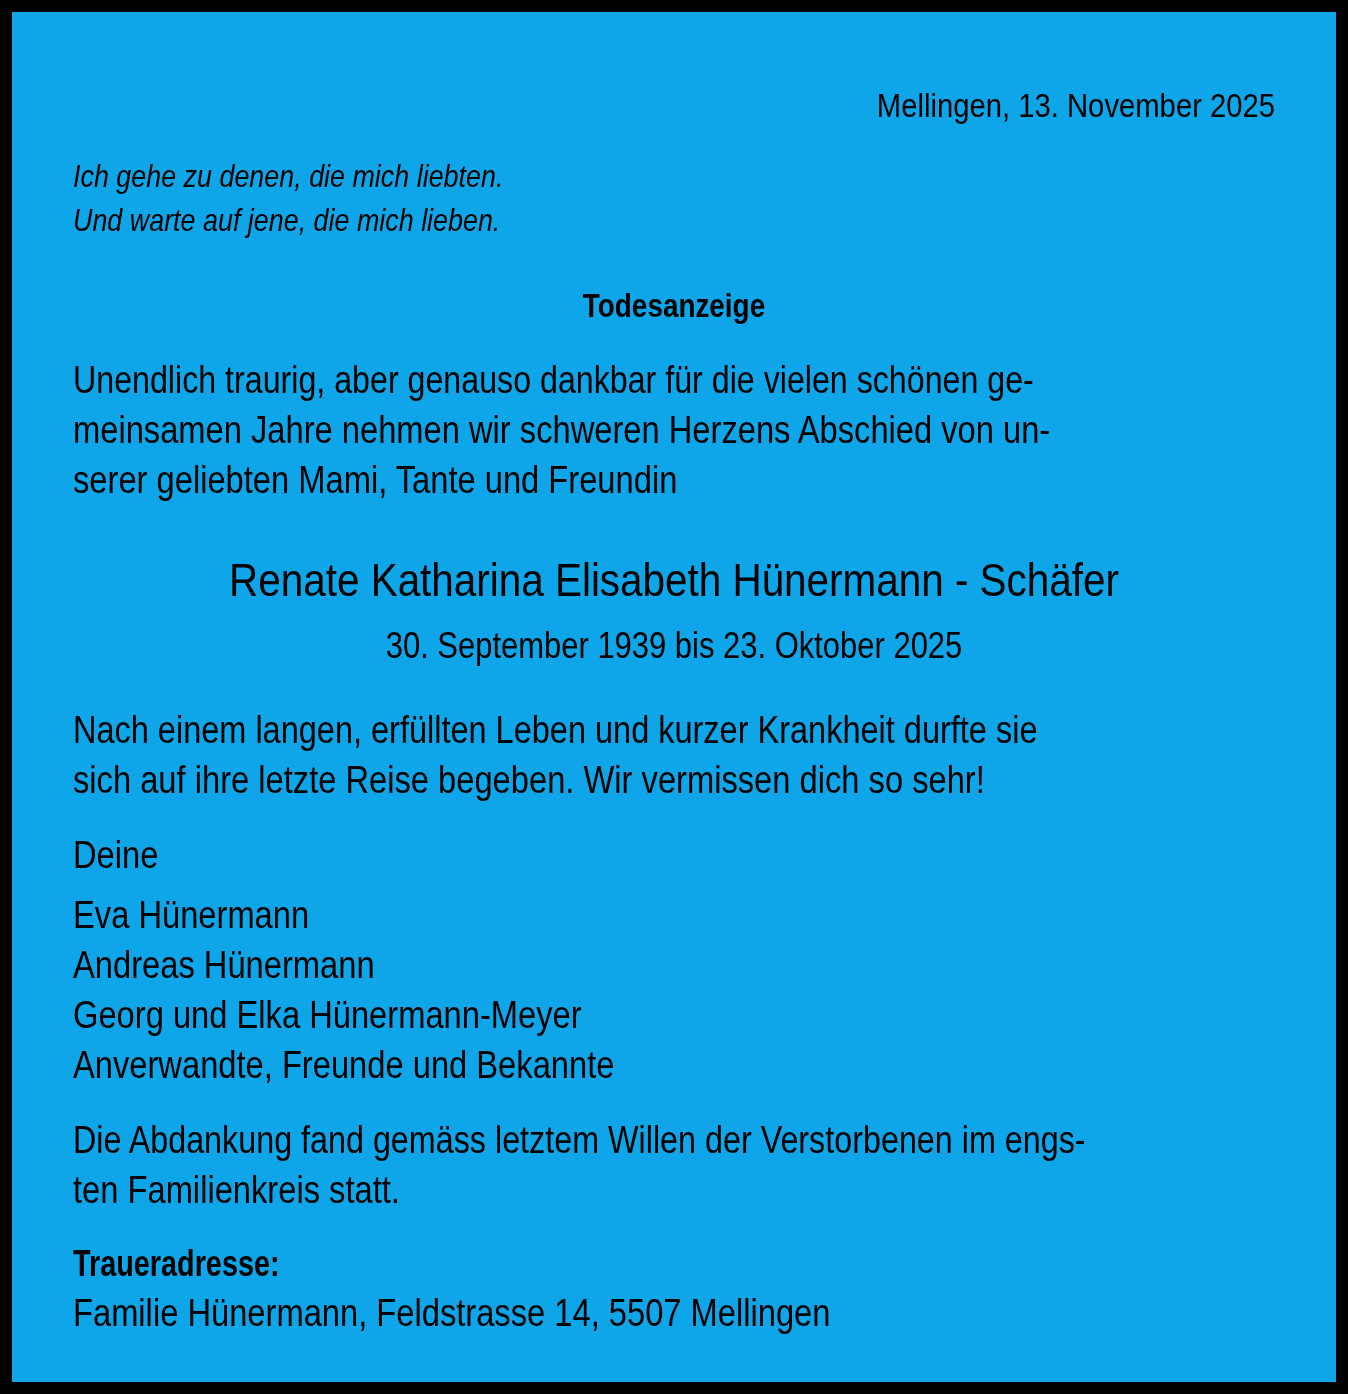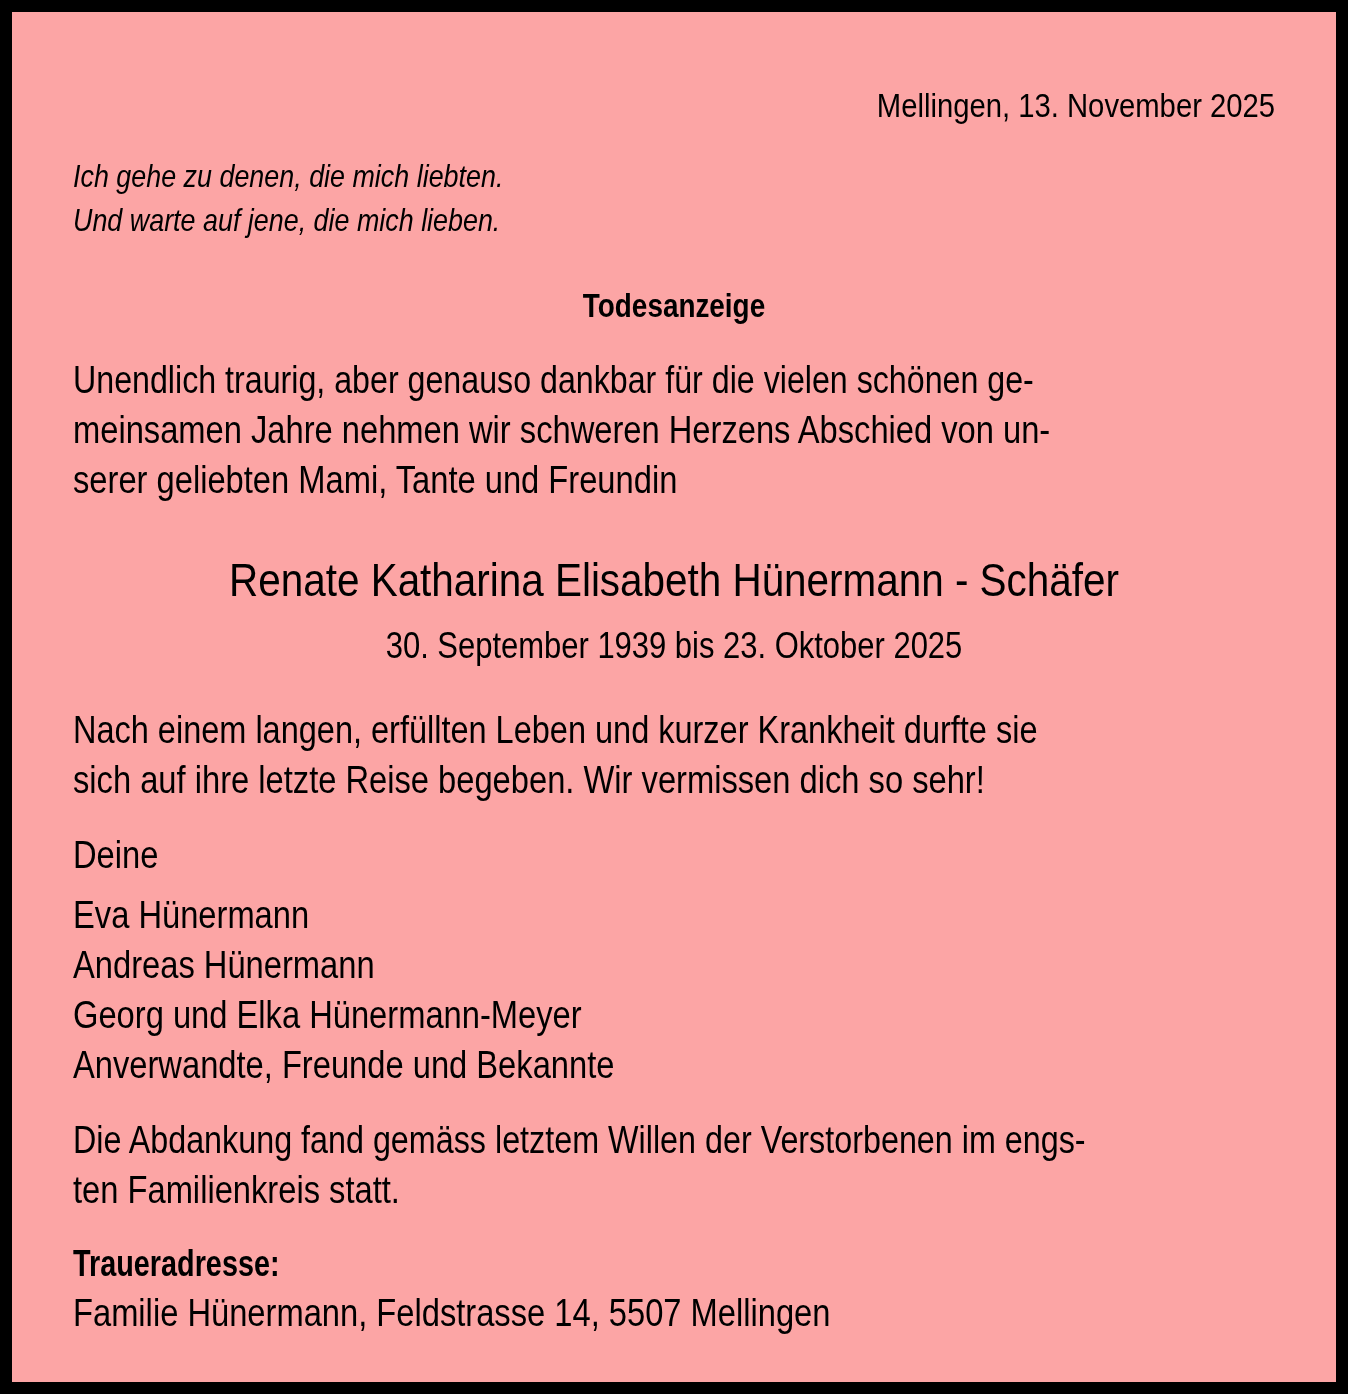--- a/index.html
+++ b/index.html
@@ -1,19 +1,19 @@
 <!DOCTYPE html>
 <html><head>
 <meta charset="utf-8">
 <style>
   html, body { margin: 0; padding: 0; background: #000; }
   body { width: 1348px; height: 1394px; position: relative; overflow: hidden; }
   .frame {
     position: absolute; left: 12px; top: 12px; width: 1324px; height: 1370px;
-    background: #fca5a5;
+    background: #0ea5e9;
   }
   .line {
     position: absolute; white-space: nowrap; color: #000;
     font-family: "Liberation Sans", "DejaVu Sans", sans-serif;
     transform-origin: left top;
     line-height: 1;
   }
   .c { transform-origin: center top; }
   .r { transform-origin: right top; }
 </style>

